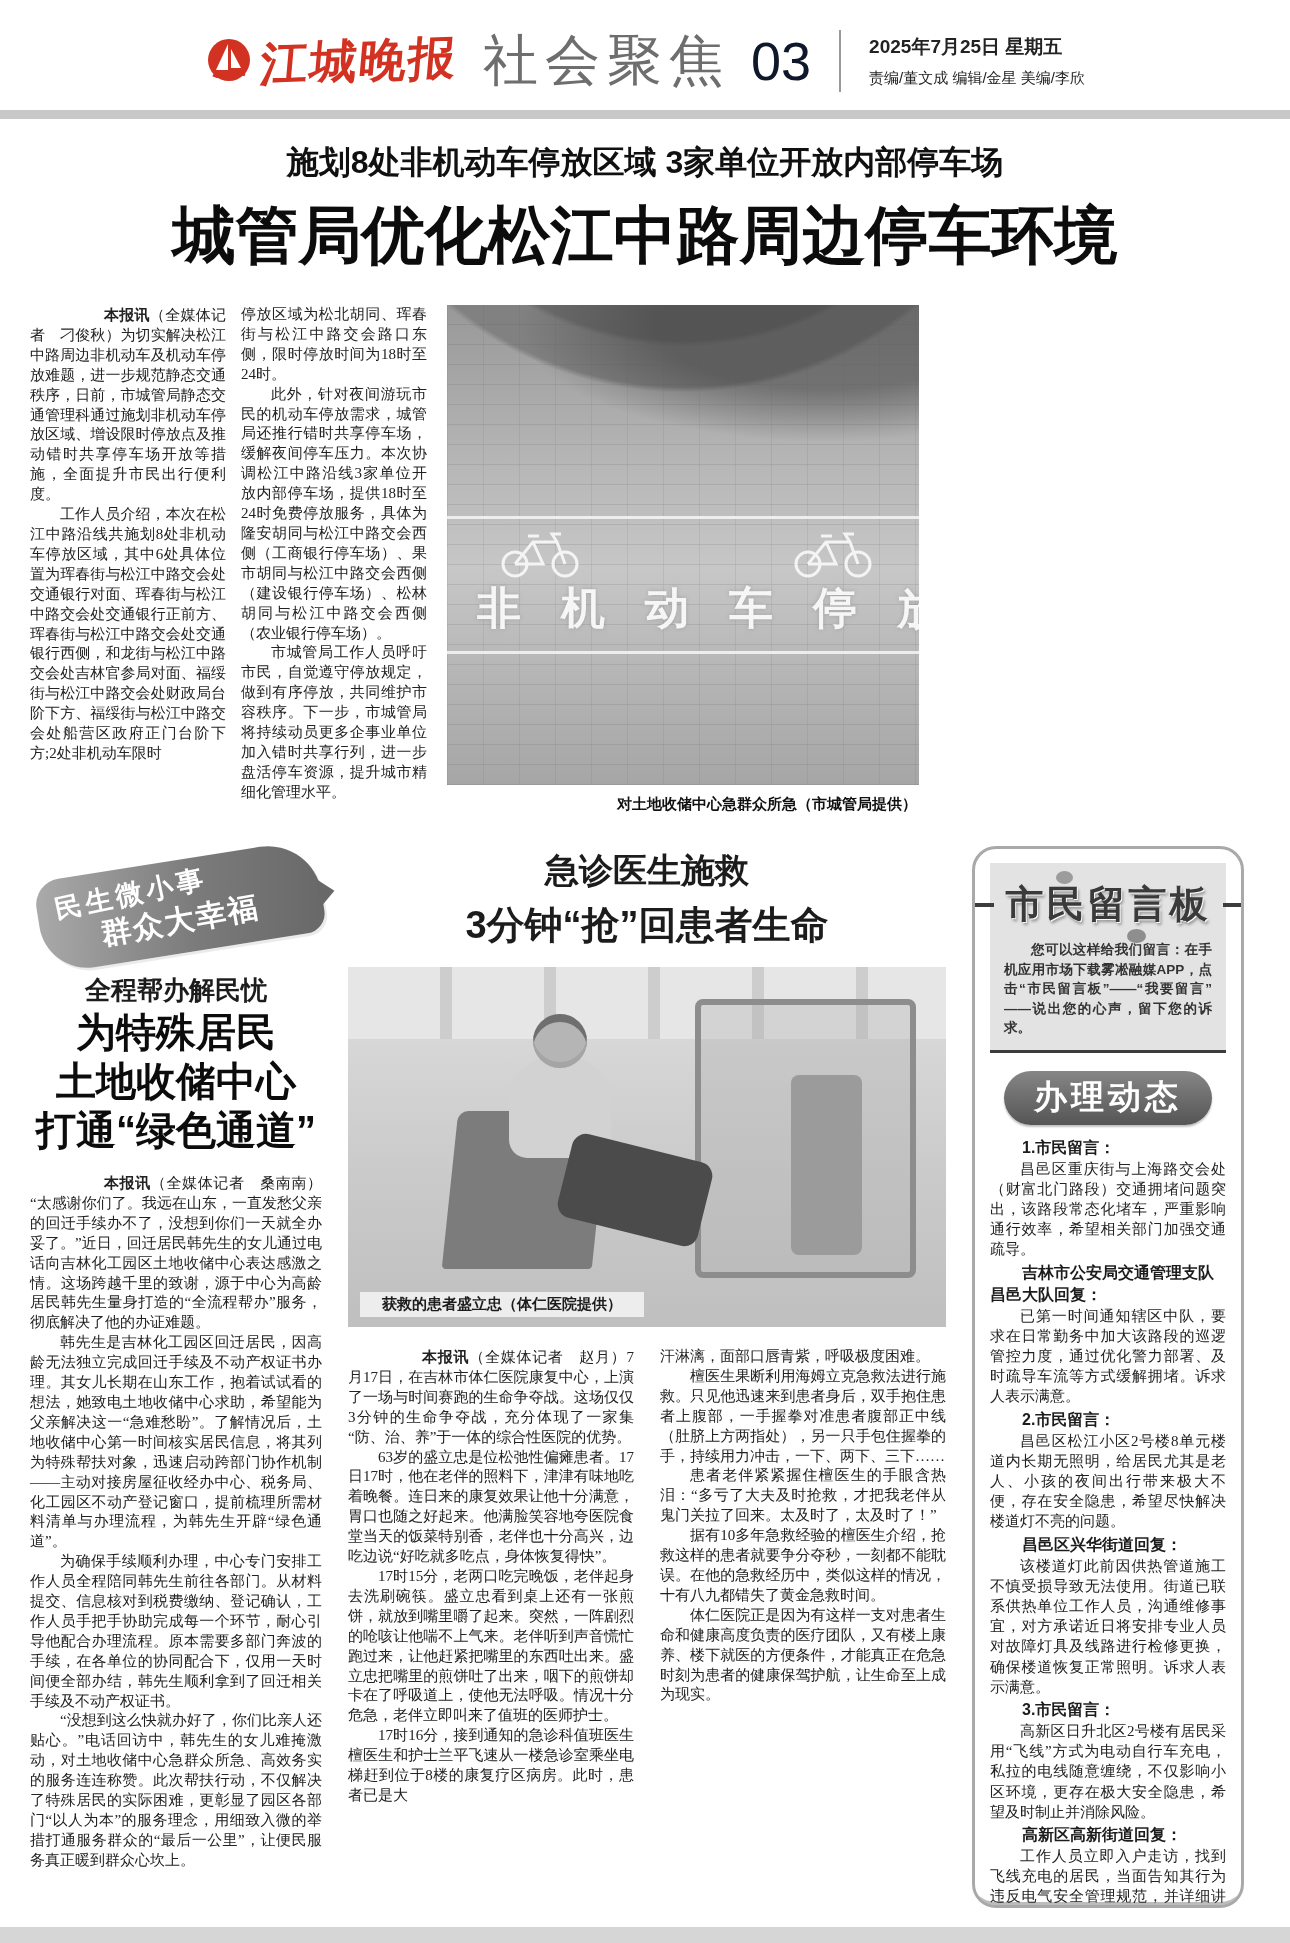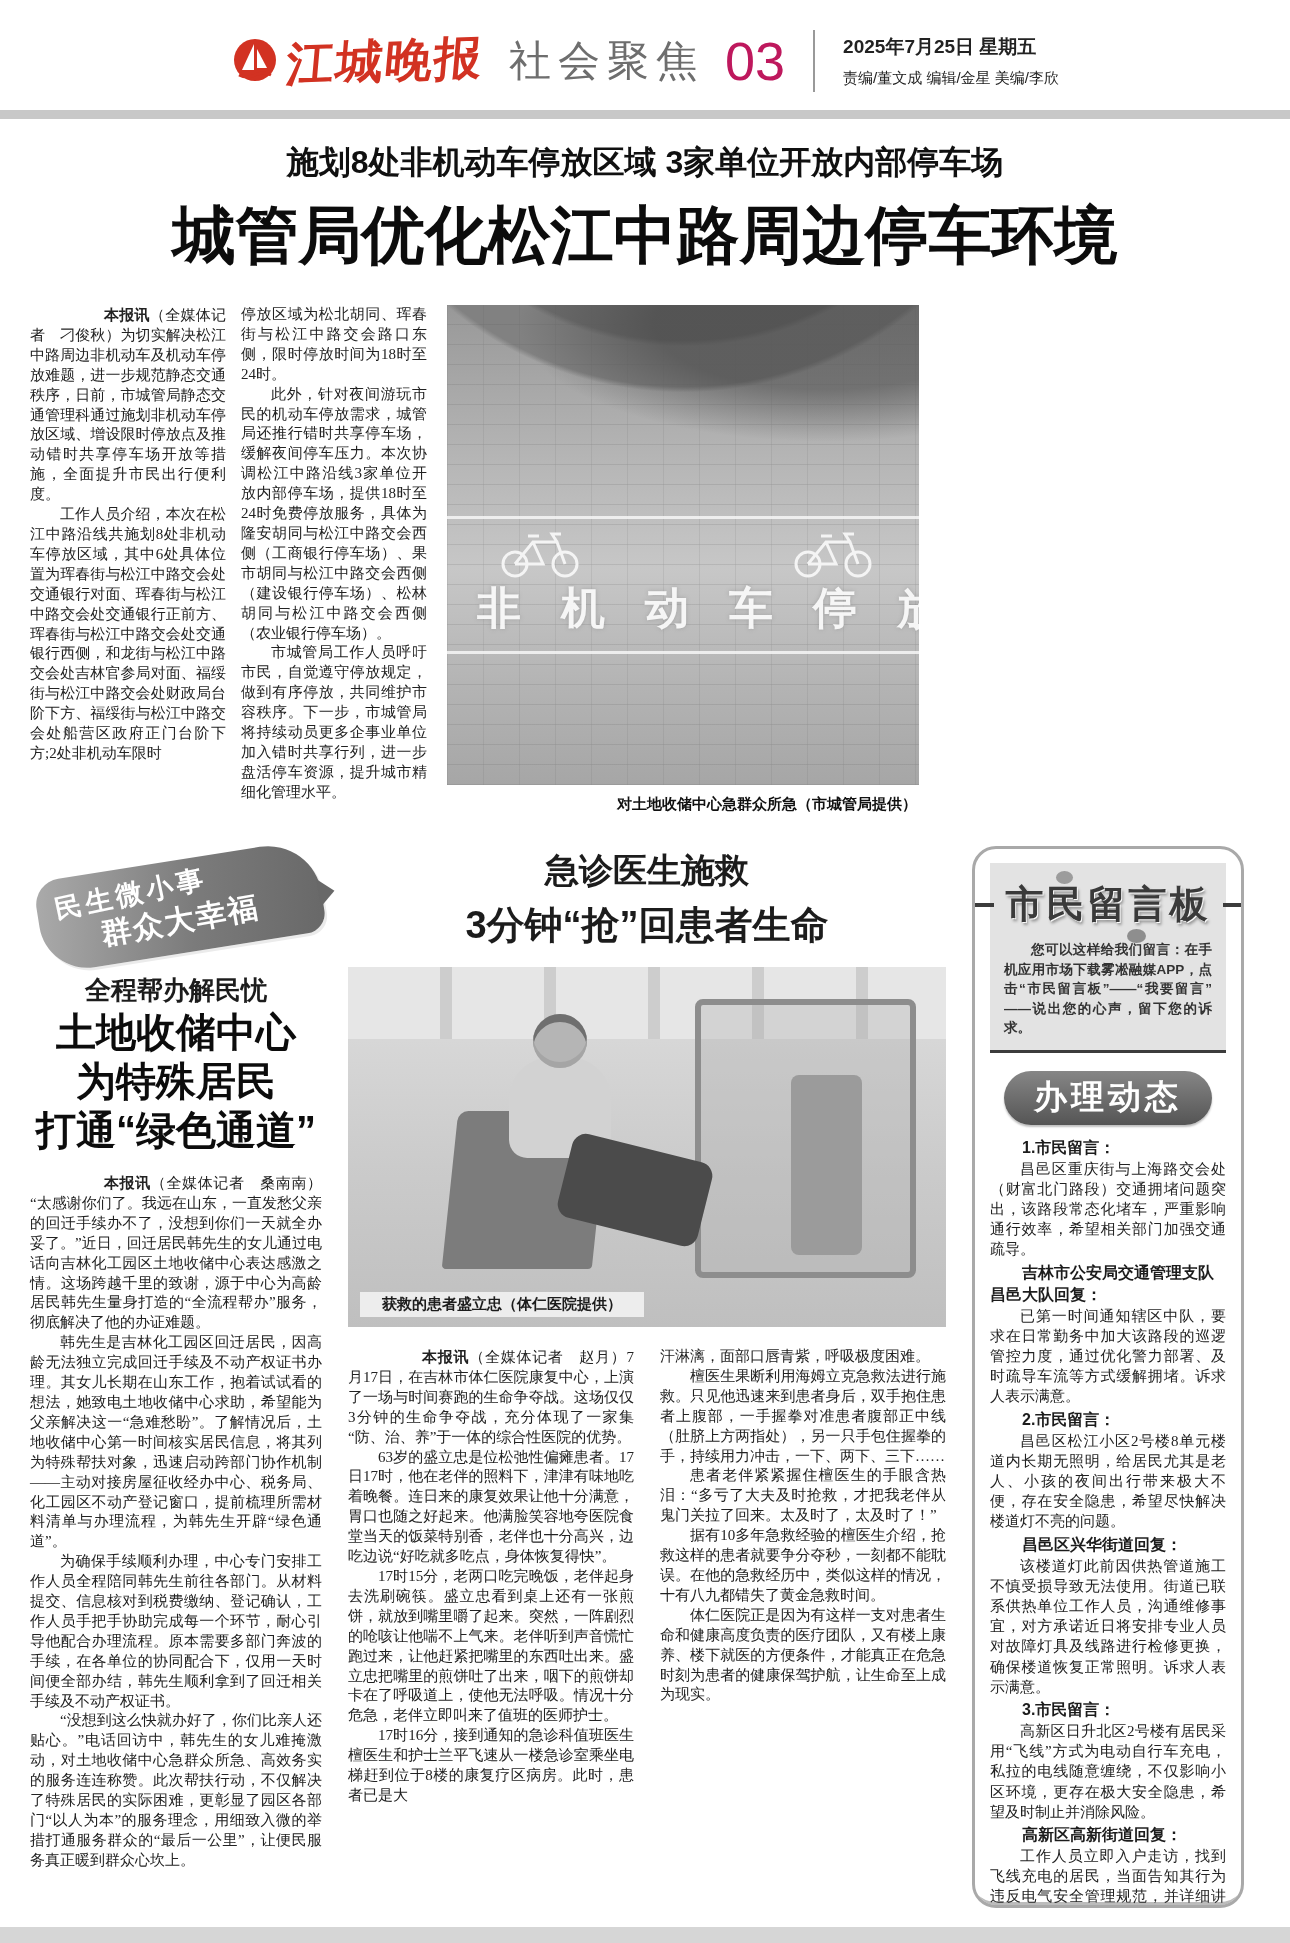--- a/index.html
+++ b/index.html
@@ -6,22 +6,22 @@
   .page{width:1290px;height:1943px;margin:0 auto;background:#ffffff;position:relative;overflow:hidden;
         font-family:"Liberation Serif","DejaVu Serif",serif;color:#1c1c1c;}
   .content{padding:0 30px;}
 
   
   .masthead{display:flex;align-items:center;justify-content:center;gap:16px;padding-top:24px;height:74px;}
   .logo{display:flex;align-items:center;gap:8px;}
   .logo-seal{width:48px;height:48px;flex:0 0 auto;}
   .logo-text{font-size:47px;font-weight:900;color:#d23222;letter-spacing:2px;
              transform:skewX(-7deg) rotate(-2deg);font-family:"Liberation Serif",serif;}
-  .section-title{font-size:42px;color:#6e6e6e;font-family:"Liberation Sans",sans-serif;font-weight:500;letter-spacing:7px;margin-left:10px;}
-  .page-no{font-size:54px;color:#be185d;font-family:"Liberation Sans",sans-serif;margin-left:4px;}
+  .section-title{font-size:55px;color:#6e6e6e;font-family:"Liberation Sans",sans-serif;font-weight:500;letter-spacing:7px;margin-left:10px;}
+  .page-no{font-size:54px;color:#0f172a;font-family:"Liberation Sans",sans-serif;margin-left:4px;}
   .mast-div{width:2px;height:62px;background:#999;margin:0 12px;}
   .mast-info{font-family:"Liberation Sans",sans-serif;color:#222;}
   .mast-date{font-size:19px;font-weight:700;}
   .mast-staff{font-size:15px;margin-top:9px;font-weight:500;}
   .rule-top{height:9px;background:#c8c8c8;margin-top:12px;}
 
   
   .kicker{margin-top:22px;text-align:center;font-family:"Liberation Sans",sans-serif;font-weight:700;font-size:32px;color:#101010;}
   .headline{margin-top:8px;text-align:center;font-family:"Liberation Sans",sans-serif;font-weight:900;font-size:63px;color:#0c0c0c;white-space:nowrap;}
   .top-body{display:flex;gap:15px;margin-top:26px;}
@@ -172,22 +172,22 @@
 
     <div class="bottom">
 
       <div class="bcol-left">
         <div class="ribbon">
           <div class="ribbon-l1">民生微小事</div>
           <div class="ribbon-l2">群众大幸福</div>
         </div>
         <div class="l-kicker">全程帮办解民忧</div>
         <div class="l-title">
+          <div>为特殊居民</div>
           <div>土地收储中心</div>
-          <div>为特殊居民</div>
           <div>打通“绿色通道”</div>
         </div>
         <div class="l-body">
           <p class="body"><b>本报讯</b><span>（全媒体记者　桑南南）“太感谢你们了。我远在山东，一直发愁父亲的回迁手续办不了，没想到你们一天就全办妥了。”近日，回迁居民韩先生的女儿通过电话向吉林化工园区土地收储中心表达感激之情。这场跨越千里的致谢，源于中心为高龄居民韩先生量身打造的“全流程帮办”服务，彻底解决了他的办证难题。</span></p>
           <p class="body"><span>韩先生是吉林化工园区回迁居民，因高龄无法独立完成回迁手续及不动产权证书办理。其女儿长期在山东工作，抱着试试看的想法，她致电土地收储中心求助，希望能为父亲解决这一“急难愁盼”。了解情况后，土地收储中心第一时间核实居民信息，将其列为特殊帮扶对象，迅速启动跨部门协作机制——主动对接房屋征收经办中心、税务局、化工园区不动产登记窗口，提前梳理所需材料清单与办理流程，为韩先生开辟“绿色通道”。</span></p>
           <p class="body"><span>为确保手续顺利办理，中心专门安排工作人员全程陪同韩先生前往各部门。从材料提交、信息核对到税费缴纳、登记确认，工作人员手把手协助完成每一个环节，耐心引导他配合办理流程。原本需要多部门奔波的手续，在各单位的协同配合下，仅用一天时间便全部办结，韩先生顺利拿到了回迁相关手续及不动产权证书。</span></p>
           <p class="body"><span>“没想到这么快就办好了，你们比亲人还贴心。”电话回访中，韩先生的女儿难掩激动，对土地收储中心急群众所急、高效务实的服务连连称赞。此次帮扶行动，不仅解决了特殊居民的实际困难，更彰显了园区各部门“以人为本”的服务理念，用细致入微的举措打通服务群众的“最后一公里”，让便民服务真正暖到群众心坎上。</span></p>
         </div>
       </div>
 

